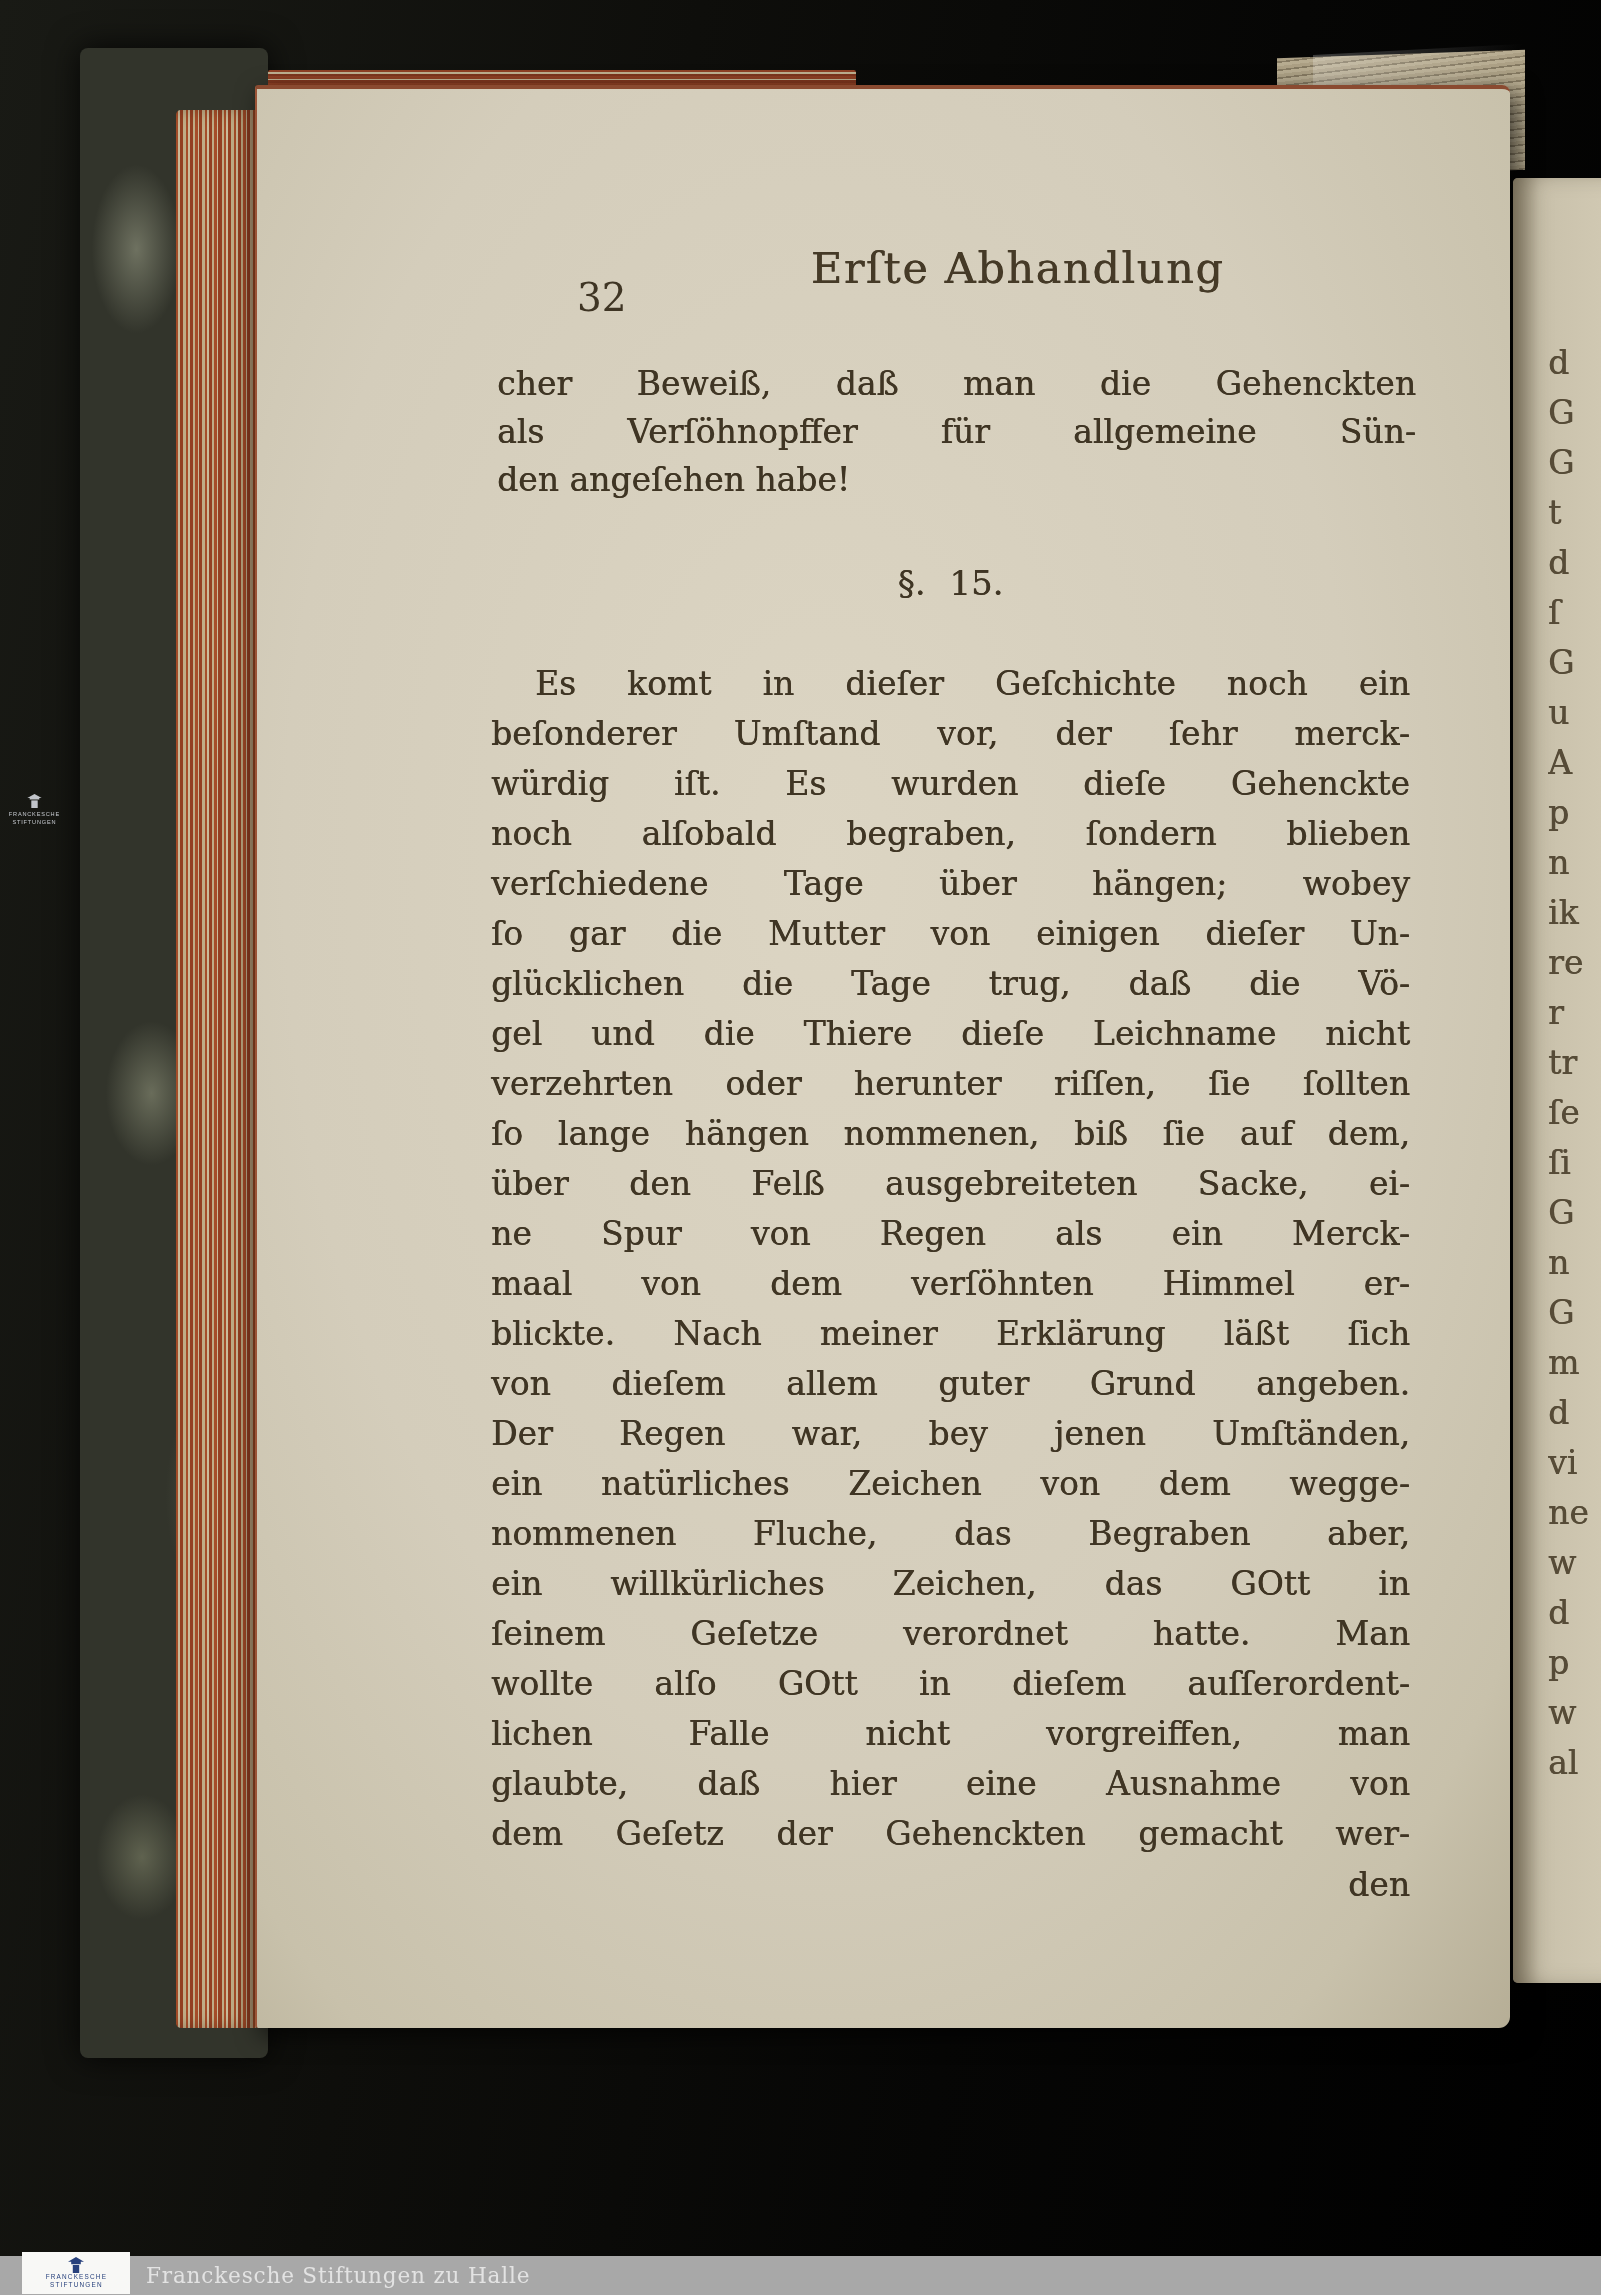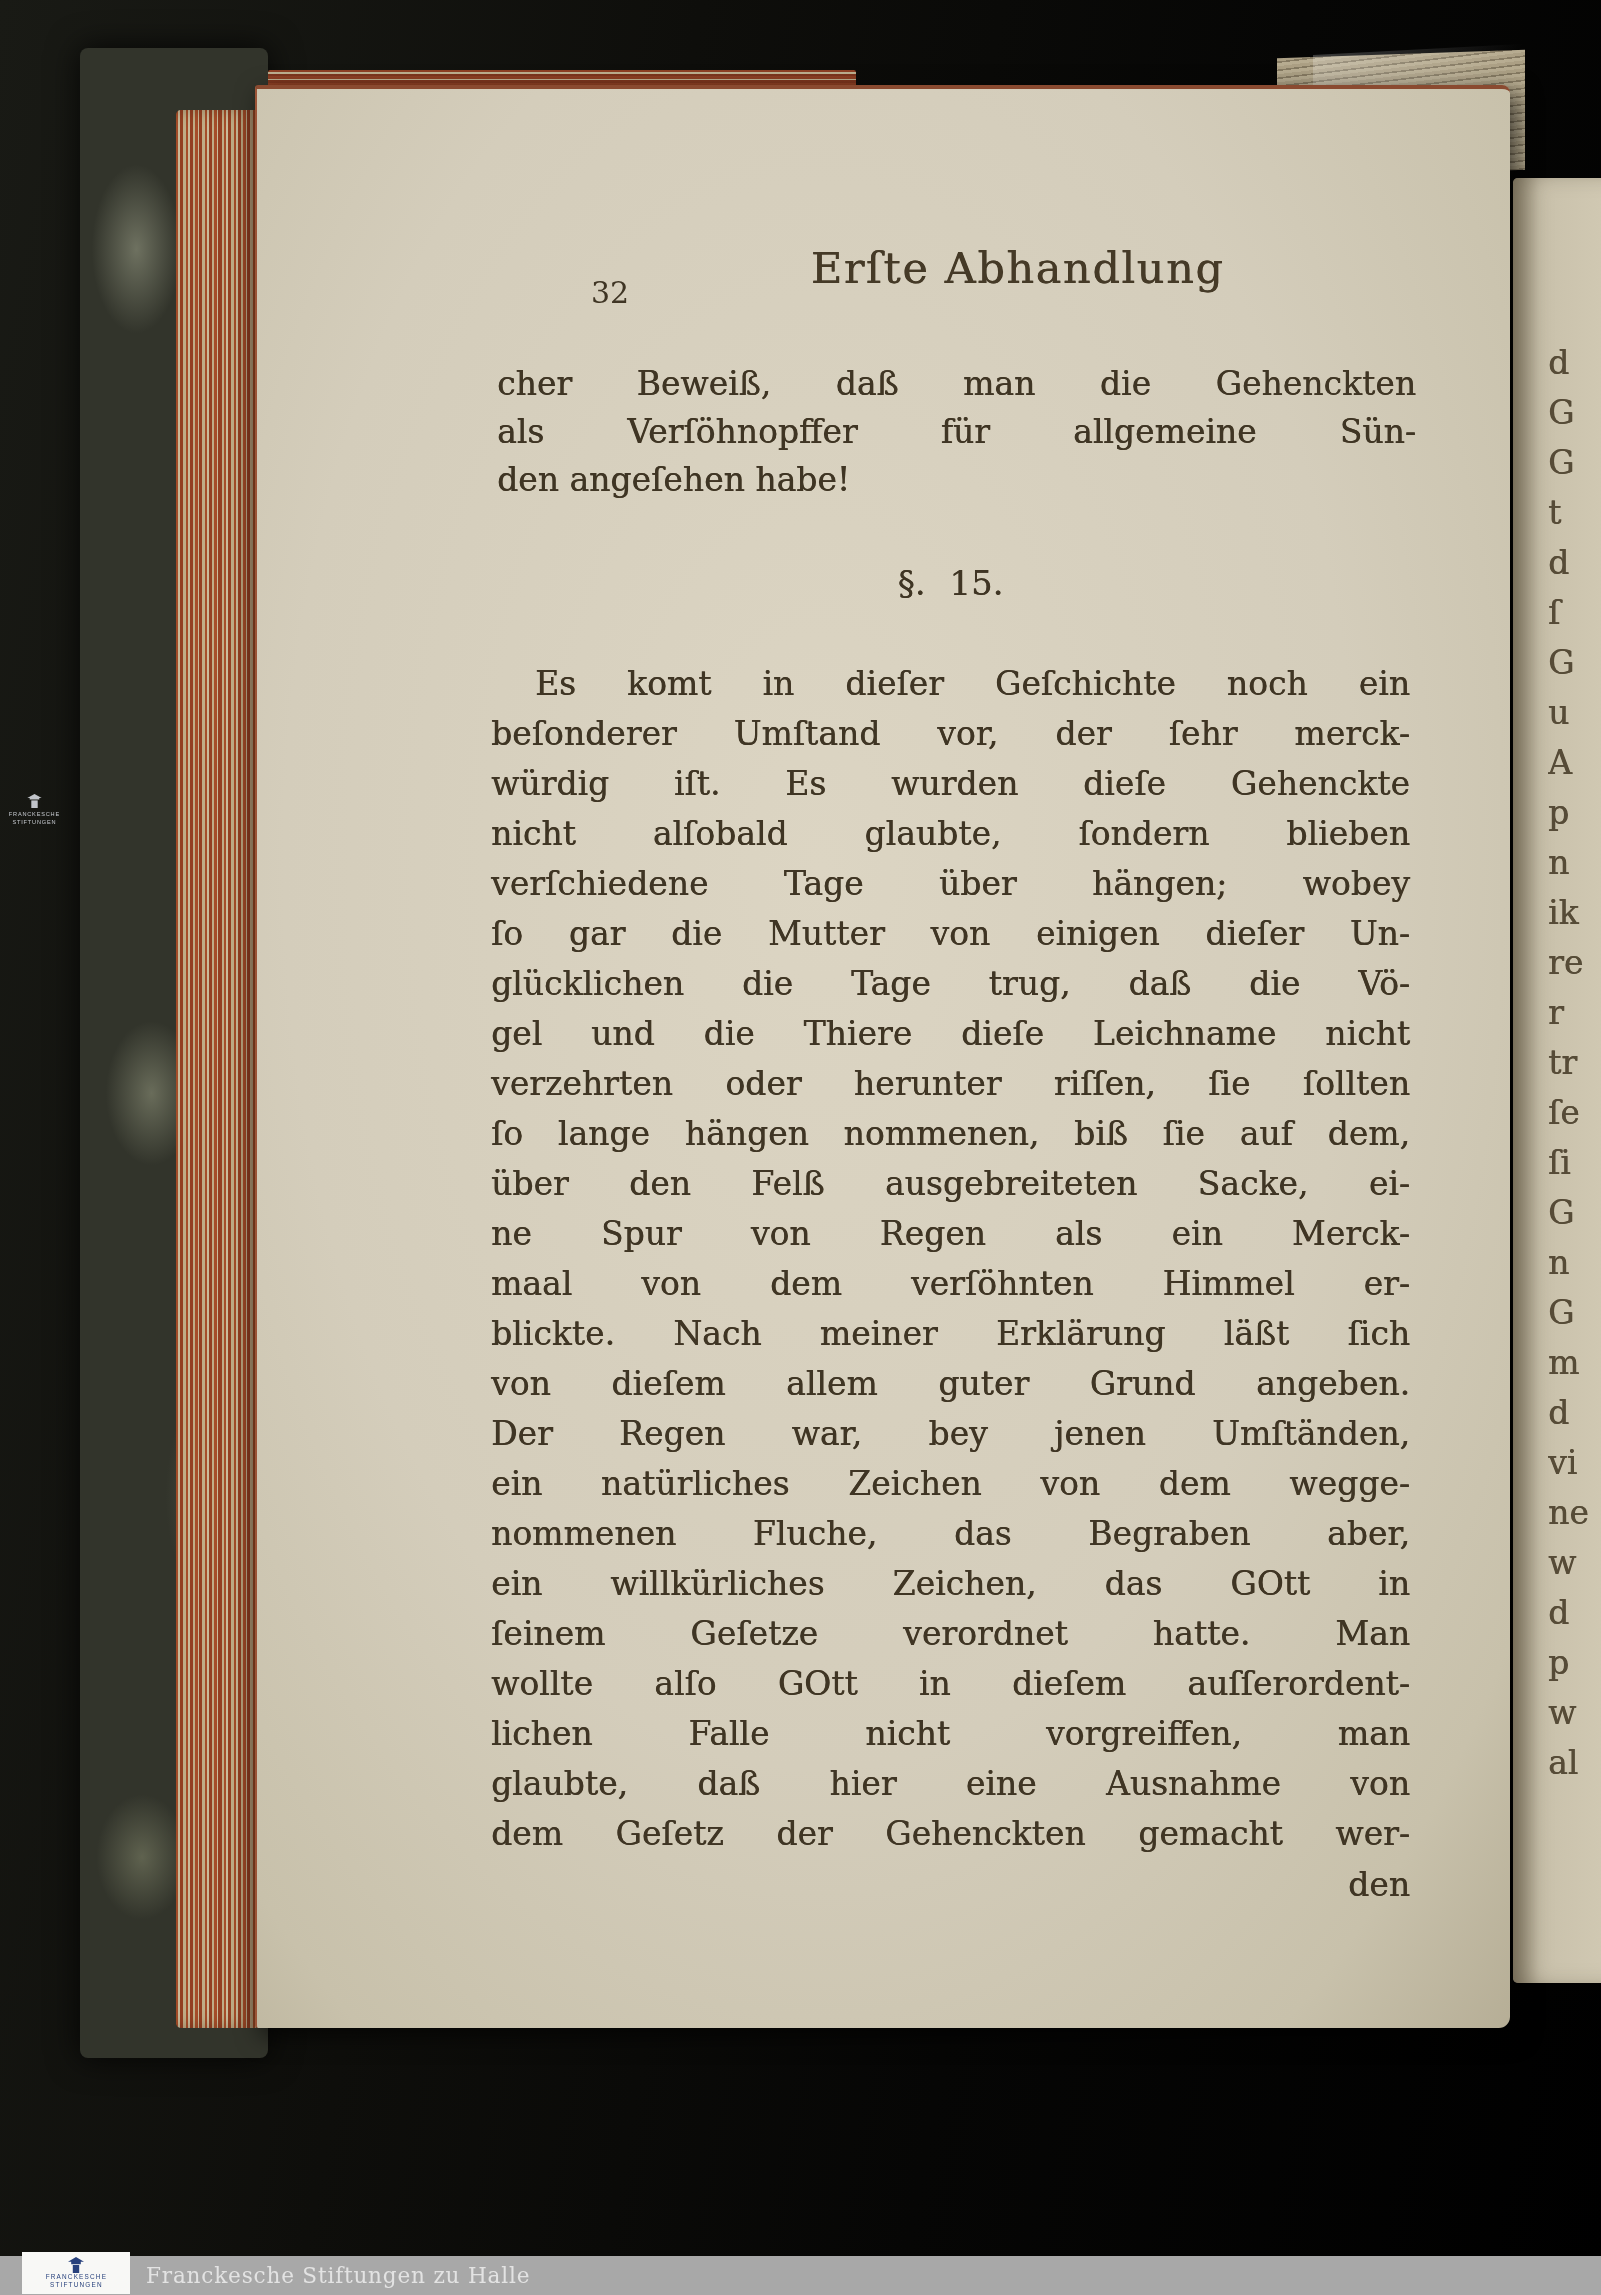--- a/index.html
+++ b/index.html
@@ -46,21 +46,21 @@
   
   .page{
     position:absolute;left:255px;top:85px;width:1253px;height:1939px;
     background:radial-gradient(ellipse at 45% 40%, #dcd5c3 0%, #d4cdbb 55%, #c8c1ab 85%, #b6ae96 100%);
     border-top:4.8px solid #8a4a30;
     border-left:2.4px solid #9b5437;
     border-radius:3.2px 8px 11.2px 3.2px;
     box-shadow:6.4px 8px 24px rgba(0,0,0,.65);
     color:#3f3524;
   }
-  .pagenum{position:absolute;left:320px;top:186px;font-size:30px;margin-left:14px;}
+  .pagenum{position:absolute;left:320px;top:186px;font-size:39px;}
   .header{
     position:absolute;left:448px;top:154px;width:625px;text-align:center;
     font-size:43px;font-weight:normal;letter-spacing:1.6px;color:#453a27;
     text-shadow:0.5px 0 0 #453a27;
   }
   .para-end{position:absolute;left:240px;top:271px;width:919px;}
   .para-end .tline{
     font-size:33px;line-height:48px;text-align:justify;text-align-last:justify;
     text-shadow:0.4px 0 0 #453a27;white-space:nowrap;
   }
@@ -130,21 +130,21 @@
   <div class="para-end">
       <div class="tline">cher Beweiß, daß man die Gehenckten</div>
       <div class="tline">als Verſöhnopffer für allgemeine Sün-</div>
       <div class="tline">den angeſehen habe!</div>
     </div>
   <div class="section">§. 15.</div>
   <div class="bodytext">
       <div class="tline">Es komt in dieſer Geſchichte noch ein</div>
       <div class="tline">beſonderer Umſtand vor, der ſehr merck-</div>
       <div class="tline">würdig iſt.  Es wurden dieſe Gehenckte</div>
-      <div class="tline">nicht alſobald glaubte,  ſondern blieben</div>
+      <div class="tline">noch alſobald begraben,  ſondern blieben</div>
       <div class="tline">verſchiedene Tage über hängen; wobey</div>
       <div class="tline">ſo gar die Mutter von einigen dieſer Un-</div>
       <div class="tline">glücklichen die Tage trug, daß die Vö-</div>
       <div class="tline">gel und die Thiere dieſe Leichname nicht</div>
       <div class="tline">verzehrten oder herunter riſſen, ſie ſollten</div>
       <div class="tline">ſo lange hängen nommenen, biß ſie auf dem,</div>
       <div class="tline">über den Felß ausgebreiteten Sacke, ei-</div>
       <div class="tline">ne Spur von Regen als ein Merck-</div>
       <div class="tline">maal von dem verſöhnten Himmel er-</div>
       <div class="tline">blickte.  Nach meiner Erklärung läßt ſich</div>

